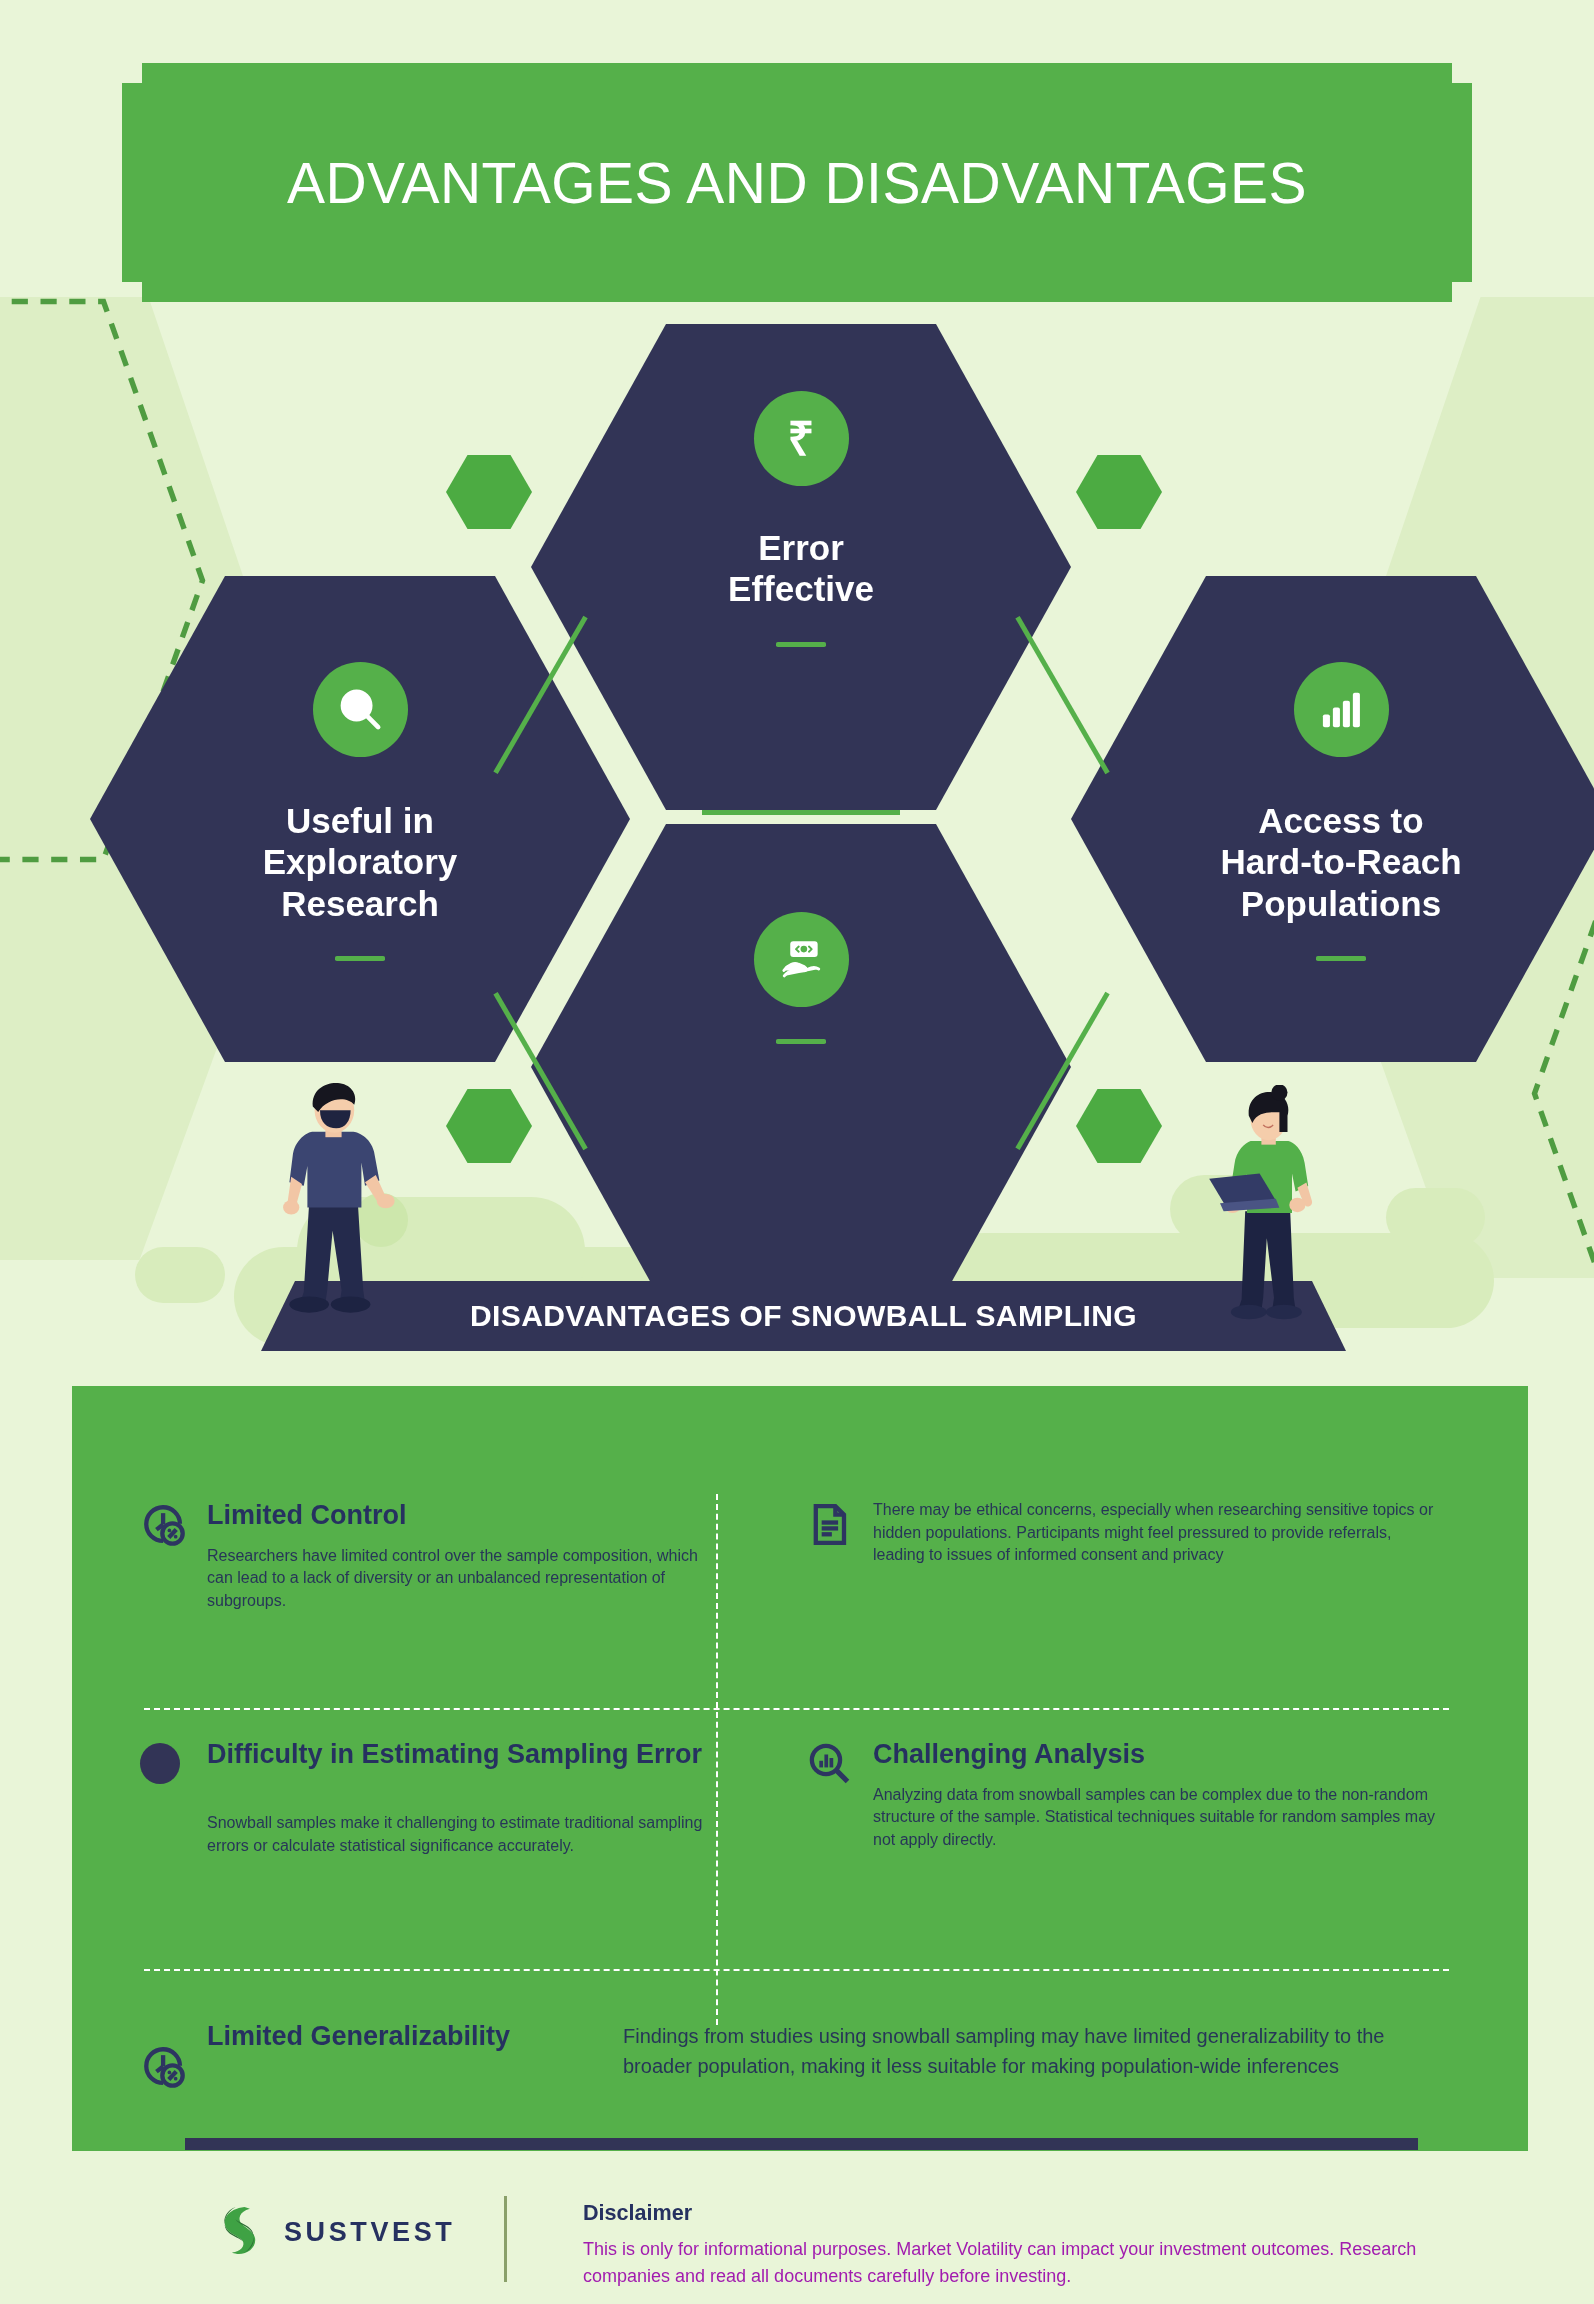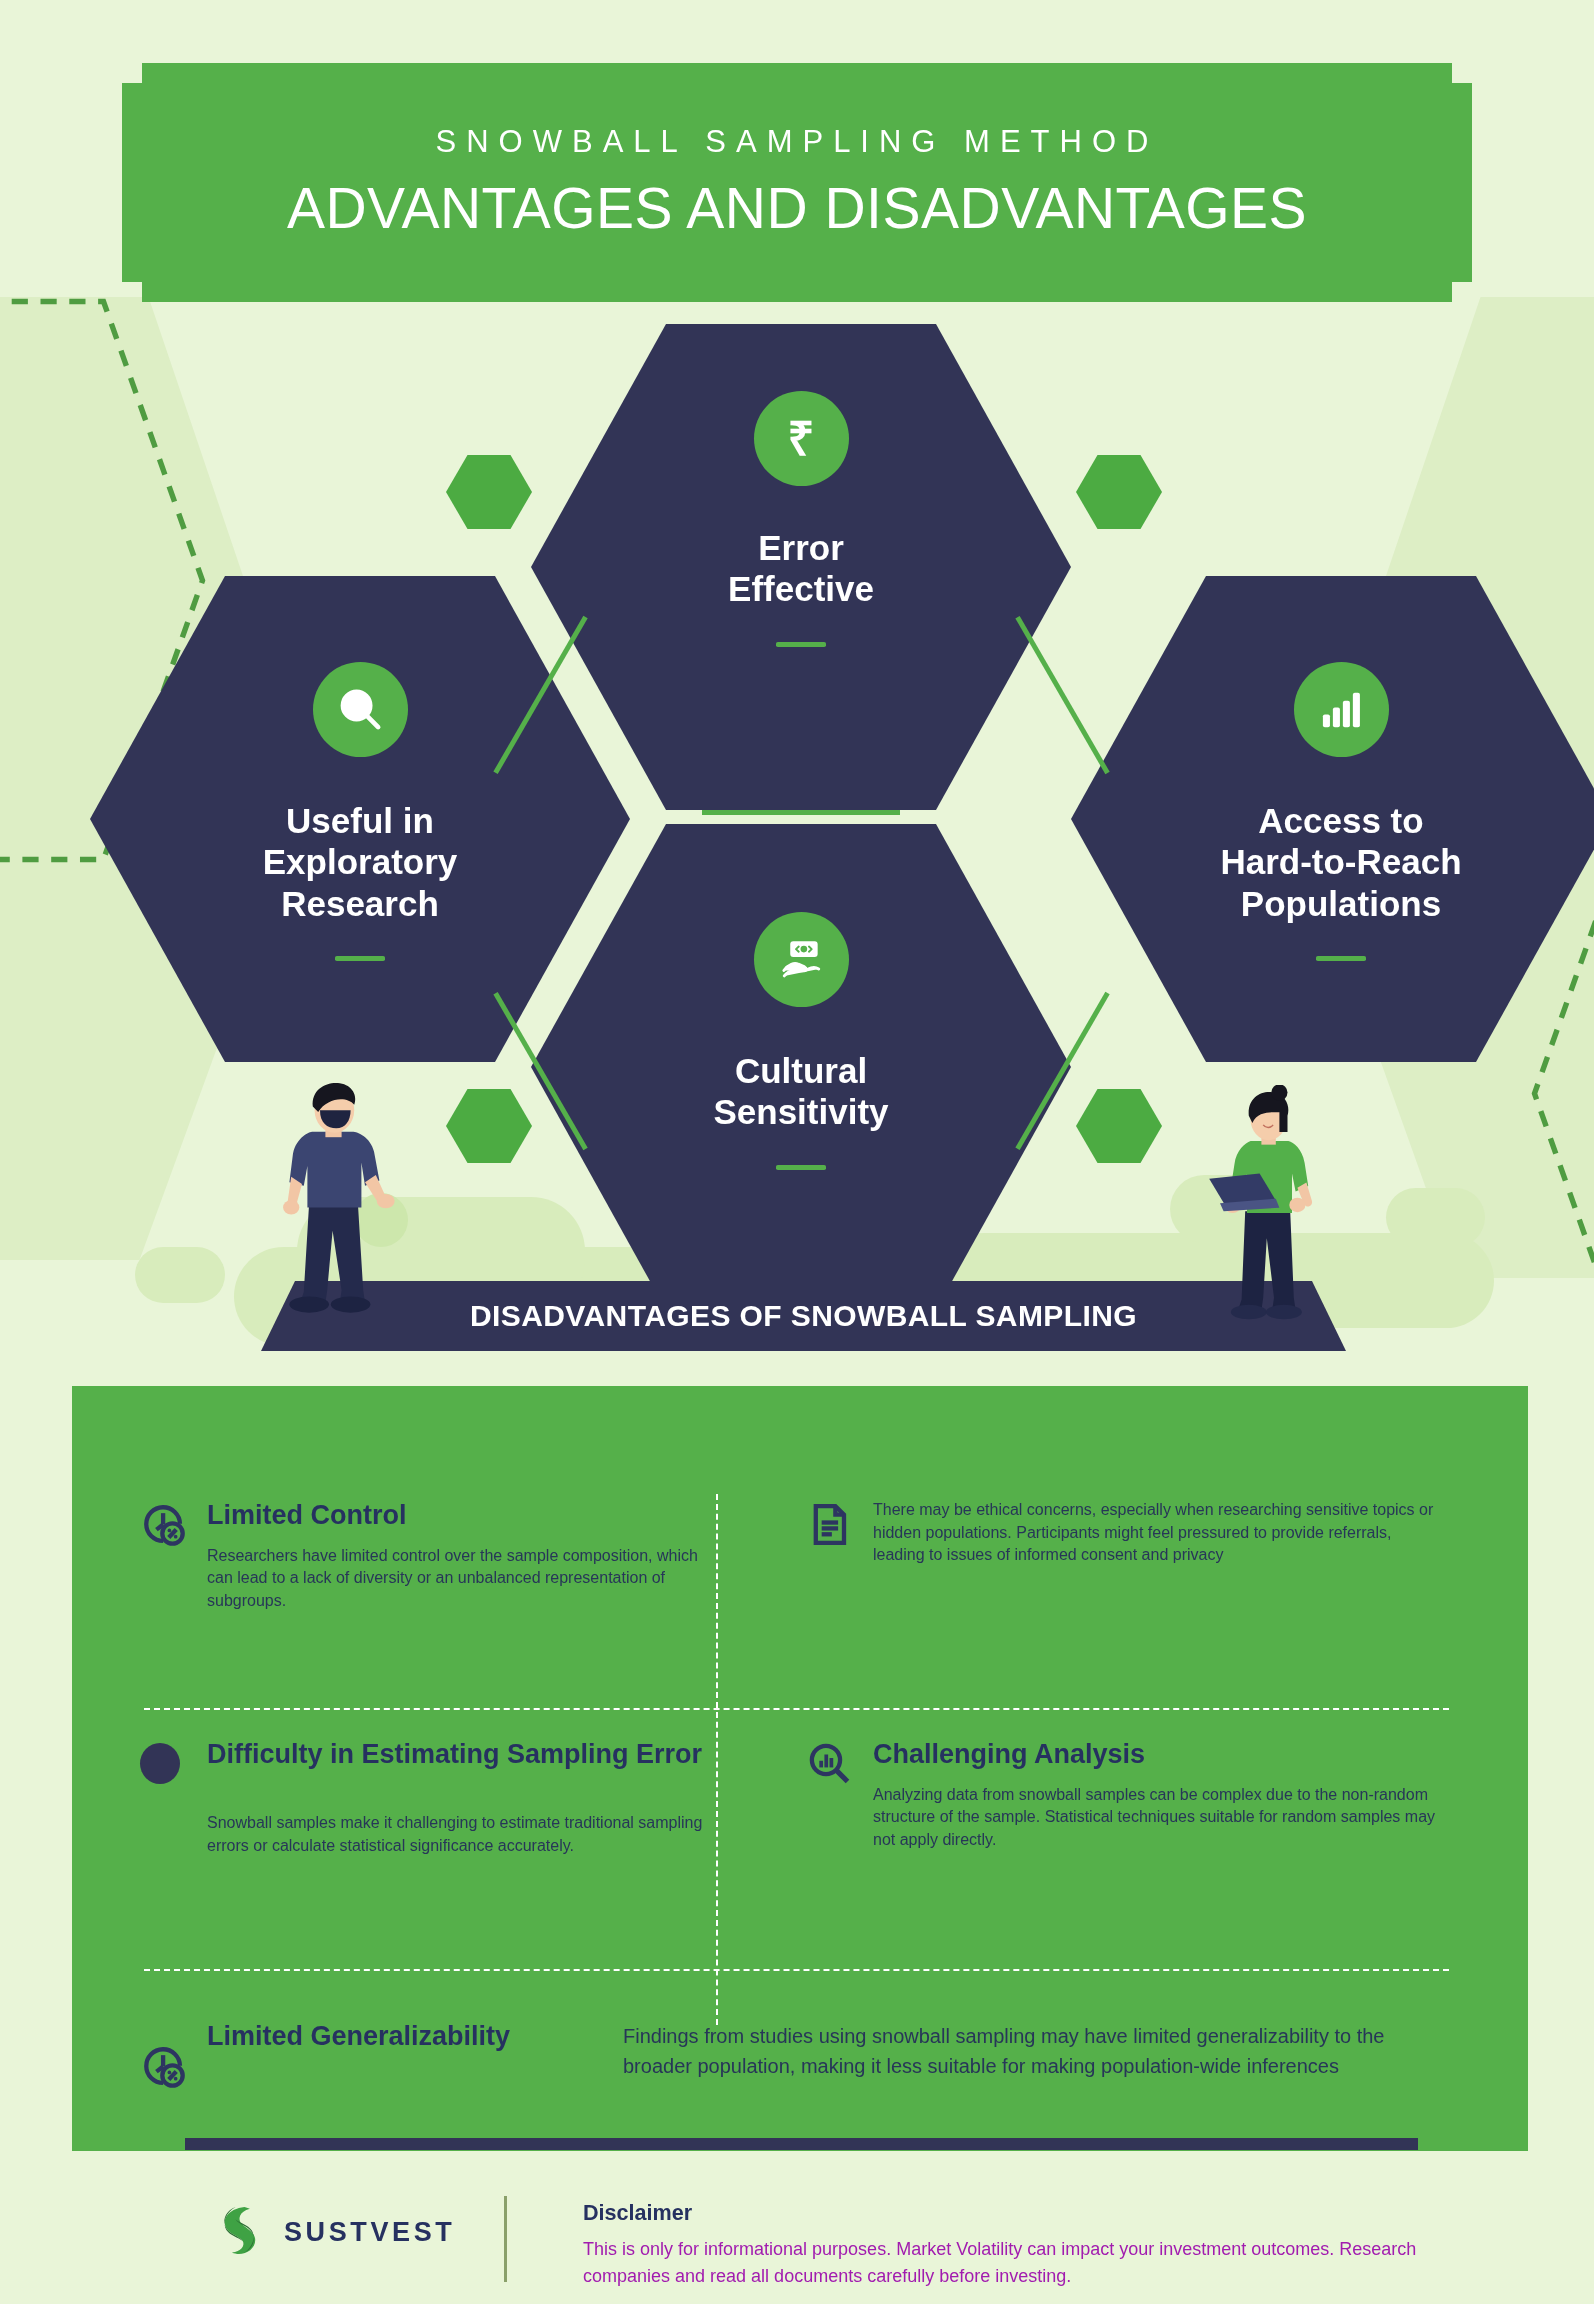--- a/index.html
+++ b/index.html
@@ -217,21 +217,20 @@
 <div class="mini-hex" style="left:446px; top:1089px; width:86px; height:74px;"></div>
 <div class="mini-hex" style="left:1076px; top:1089px; width:86px; height:74px;"></div>
 
 <div class="slash" style="left:538px; top:605px; width:5.4px; height:180px; transform:rotate(30deg);"></div>
 <div class="slash" style="left:1060px; top:605px; width:5.4px; height:180px; transform:rotate(-30deg);"></div>
 <div class="slash" style="left:538px; top:981px; width:5.4px; height:180px; transform:rotate(-30deg);"></div>
 <div class="slash" style="left:1060px; top:981px; width:5.4px; height:180px; transform:rotate(30deg);"></div>
 <div class="slash" style="left:702px; top:810px; width:198px; height:4.5px;"></div>
 
 <div class="banner">
-  <div class="banner-eyebrow">SNOWBALL SAMPLING METHOD</div>
   <div class="banner-title">ADVANTAGES AND DISADVANTAGES</div>
 </div>
 
 <div class="hex-card hex-top">
   <div class="hex-icon">
     <span class="rupee">₹</span>
   </div>
   <div class="hex-label" style="white-space:pre-line">Error
 Effective</div>
   <div class="hex-rule"></div>
@@ -272,22 +271,20 @@
   <div class="hex-icon">
     <svg viewBox="0 0 24 24" fill="none" stroke="#fff" stroke-width="1.5" stroke-linecap="round" stroke-linejoin="round">
       <rect x="7" y="3.4" width="12.5" height="6.6" rx="0.8" fill="#fff" stroke="#fff"></rect>
       <circle cx="13.2" cy="6.7" r="1.7" fill="#55b04a" stroke="none"></circle>
       <path d="M9.2 6.7 L10.6 5.4 M9.2 6.7 L10.6 8.0" stroke="#55b04a" stroke-width="1"></path>
       <path d="M17.2 6.7 L15.8 5.4 M17.2 6.7 L15.8 8.0" stroke="#55b04a" stroke-width="1"></path>
       <path d="M3 17.6 C5.2 14.4 8.4 13.4 10.4 14.4 L13.6 15.8 C14.6 16.3 14.4 17.7 13.2 17.7 L9.6 17.7"></path>
       <path d="M3.2 20.4 C6.2 16.6 10.4 17.4 13.4 17.7 L17 16.3 C18.5 15.7 19.8 16.2 20.8 16.8"></path>
     </svg>
   </div>
-  <div class="hex-label" style="white-space:pre-line">Cultural
-Sensitivity</div>
   <div class="hex-rule"></div>
 </div>
 
 <svg class="person" style="left:257px; top:1076px;" width="144" height="243" viewBox="0 0 160 270">
 
   <path d="M58 140 L52 240 L48 252 L76 252 L78 238 L84 172 L94 238 L92 252 L120 252 L118 238 L112 140 Z" fill="#242a4c"></path>
 
   <ellipse cx="58" cy="254" rx="22" ry="9" fill="#1d2342"></ellipse>
   <ellipse cx="104" cy="254" rx="22" ry="9" fill="#1d2342"></ellipse>
 

